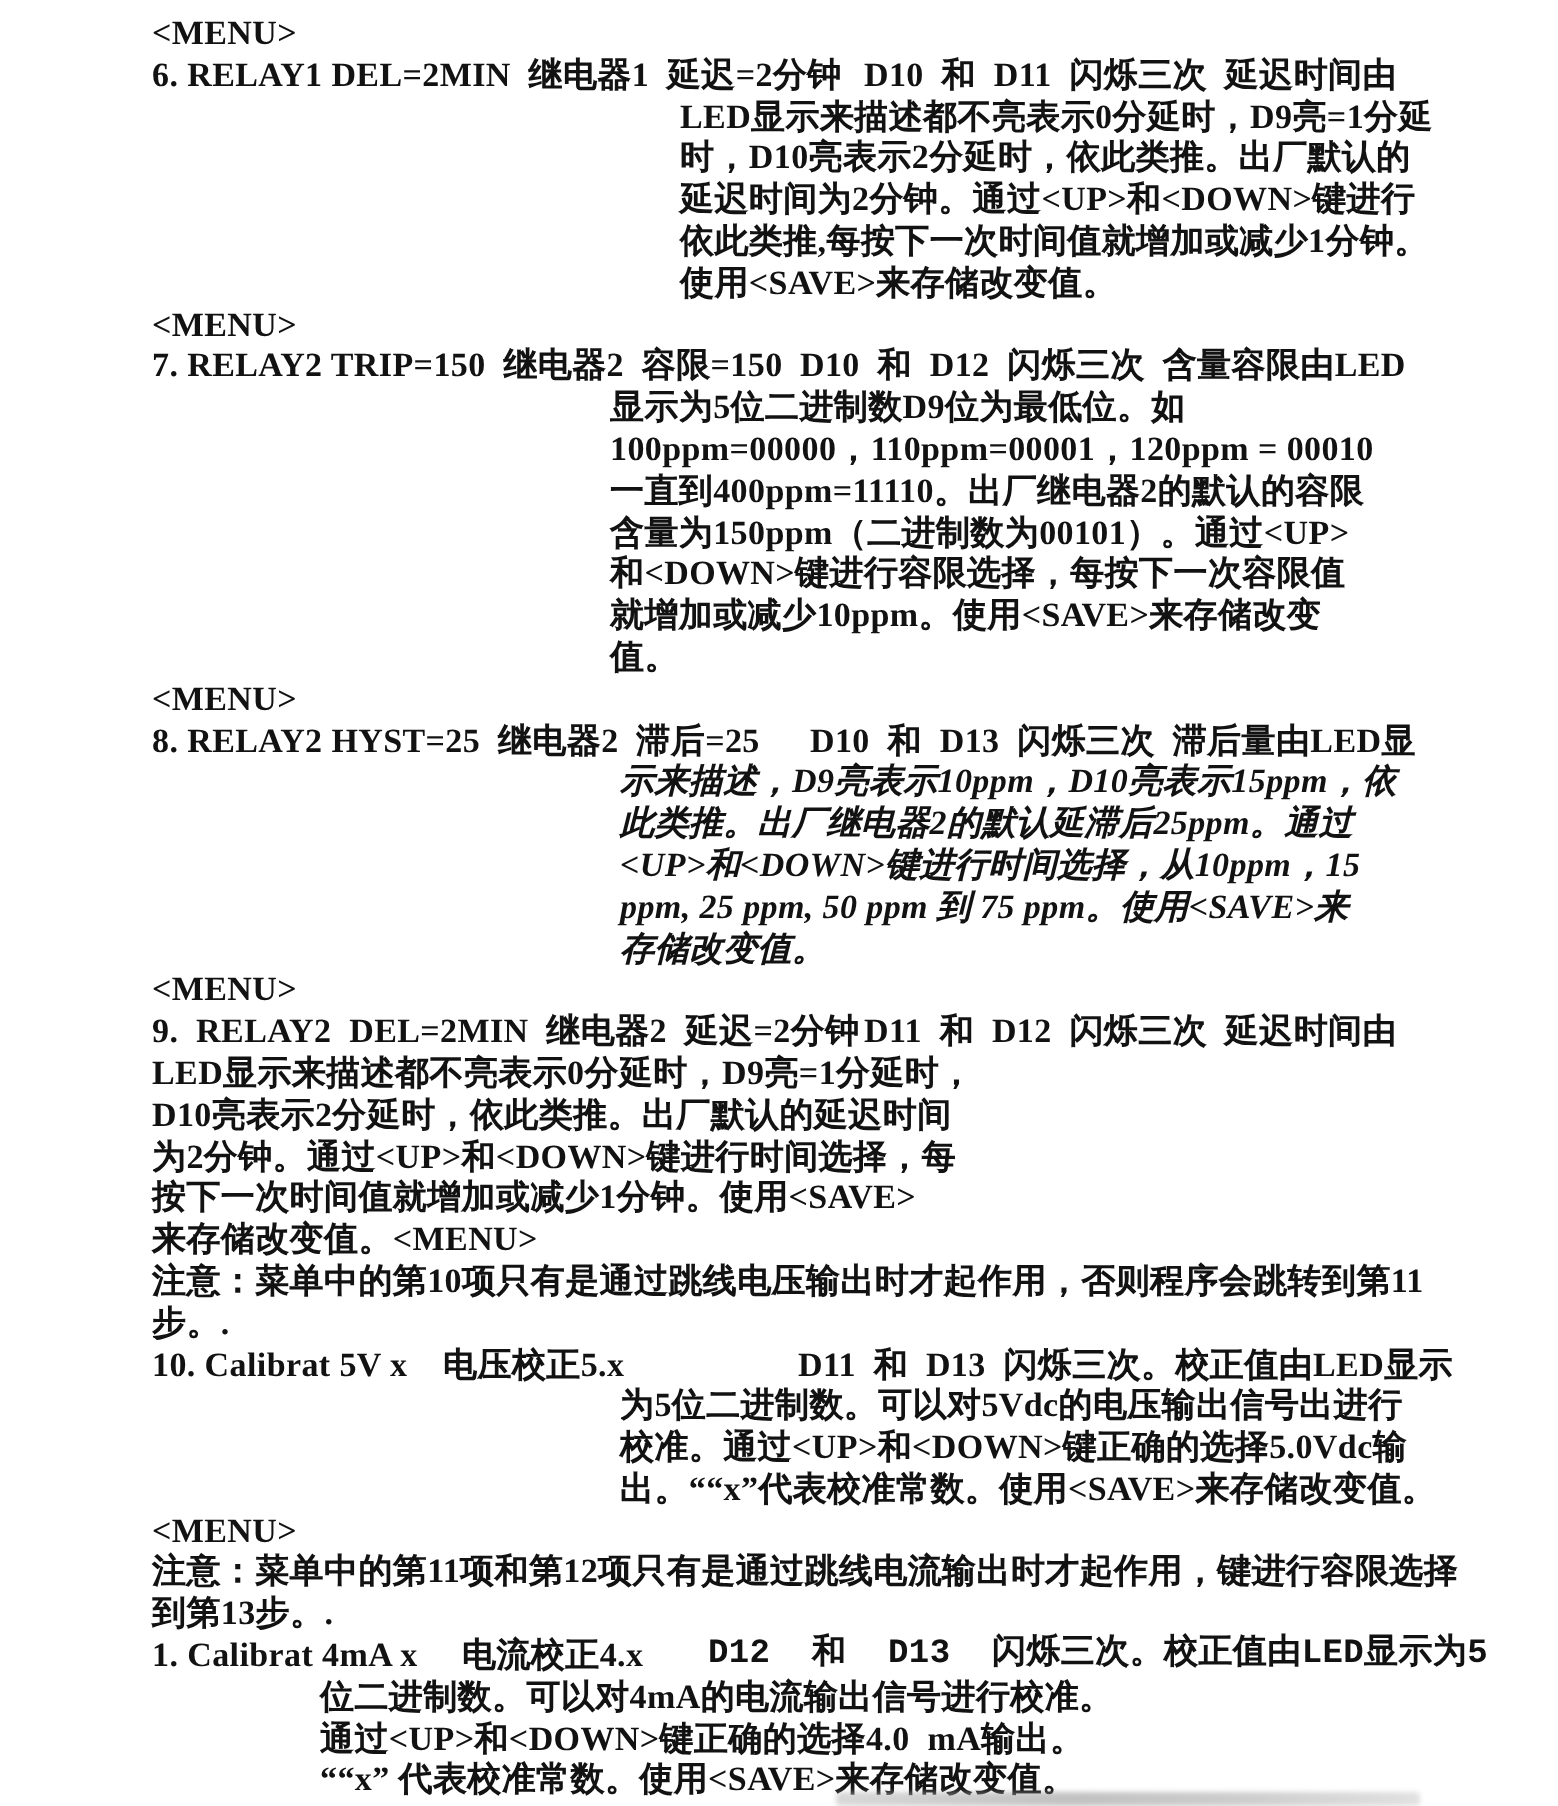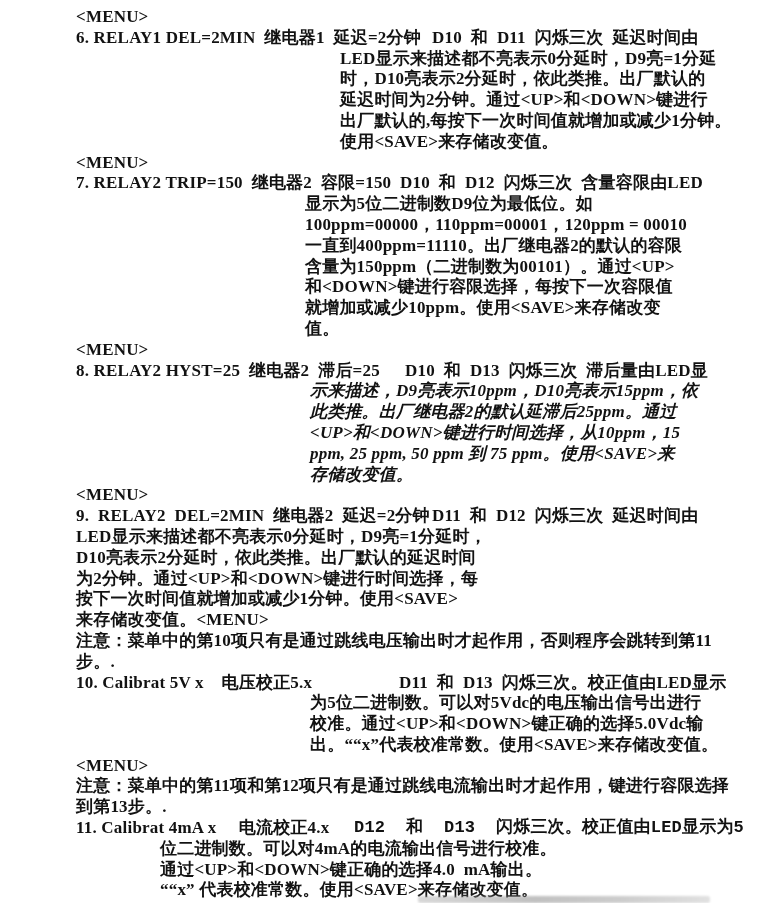--- a/index.html
+++ b/index.html
@@ -40,21 +40,21 @@
 <body>
 
 <div class="page">
   <div class="content" id="doc">
       <div class="line">&lt;MENU&gt;</div>
       <div class="line first-line"><span>6. RELAY1 DEL=2MIN  继电器1  延迟=2分钟</span><span class="dcol" style="left: 356px;">D10  和  D11  闪烁三次  延迟时间由</span></div>
       <div style="margin-left: 264px;">
         <div class="line">LED显示来描述都不亮表示0分延时，D9亮=1分延</div>
         <div class="line">时，D10亮表示2分延时，依此类推。出厂默认的</div>
         <div class="line">延迟时间为2分钟。通过&lt;UP&gt;和&lt;DOWN&gt;键进行</div>
-        <div class="line">出厂默认的,每按下一次时间值就增加或减少1分钟。</div>
+        <div class="line">依此类推,每按下一次时间值就增加或减少1分钟。</div>
         <div class="line">使用&lt;SAVE&gt;来存储改变值。</div>
       </div>
       <div class="line">&lt;MENU&gt;</div>
       <div class="line first-line"><span>7. RELAY2 TRIP=150  继电器2  容限=150</span><span class="dcol" style="left: 324px;">D10  和  D12  闪烁三次  含量容限由LED</span></div>
       <div style="margin-left: 229px;">
         <div class="line">显示为5位二进制数D9位为最低位。如</div>
         <div class="line">100ppm=00000，110ppm=00001，120ppm = 00010</div>
         <div class="line">一直到400ppm=11110。出厂继电器2的默认的容限</div>
         <div class="line">含量为150ppm（二进制数为00101）。通过&lt;UP&gt;</div>
         <div class="line">和&lt;DOWN&gt;键进行容限选择，每按下一次容限值</div>
@@ -83,21 +83,21 @@
       <div class="line">步。.</div>
       <div class="line first-line"><span>10. Calibrat 5V x    电压校正5.x</span><span class="dcol" style="left: 323px;">D11  和  D13  闪烁三次。校正值由LED显示</span></div>
       <div style="margin-left: 234px;">
         <div class="line">为5位二进制数。可以对5Vdc的电压输出信号出进行</div>
         <div class="line">校准。通过&lt;UP&gt;和&lt;DOWN&gt;键正确的选择5.0Vdc输</div>
         <div class="line">出。““x”代表校准常数。使用&lt;SAVE&gt;来存储改变值。</div>
       </div>
       <div class="line">&lt;MENU&gt;</div>
       <div class="line">注意：菜单中的第11项和第12项只有是通过跳线电流输出时才起作用，键进行容限选择</div>
       <div class="line">到第13步。.</div>
-      <div class="line first-line"><span>11. Calibrat 4mA x     电流校正4.x</span><span class="dcol" style="left: 278px; font-family: Liberation Mono, monospace;">D12  和  D13  闪烁三次。校正值由LED显示为5</span></div>
+      <div class="line first-line"><span>1. Calibrat 4mA x     电流校正4.x</span><span class="dcol" style="left: 278px; font-family: Liberation Mono, monospace;">D12  和  D13  闪烁三次。校正值由LED显示为5</span></div>
       <div style="margin-left: 84px;">
         <div class="line">位二进制数。可以对4mA的电流输出信号进行校准。</div>
         <div class="line">通过&lt;UP&gt;和&lt;DOWN&gt;键正确的选择4.0  mA输出。</div>
         <div class="line">““x” 代表校准常数。使用&lt;SAVE&gt;来存储改变值。</div>
       </div>
     </div>
   <div class="scan-artifact"></div>
 </div>
 
 </body></html>

